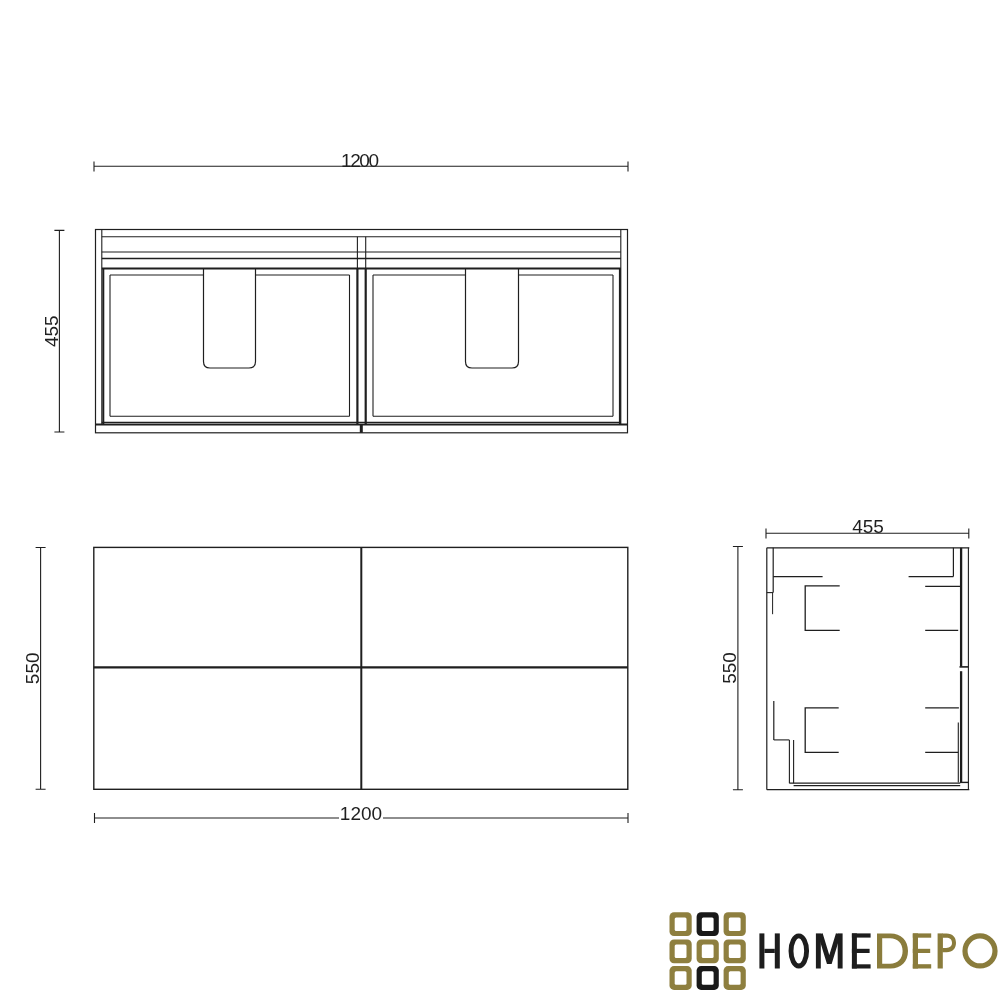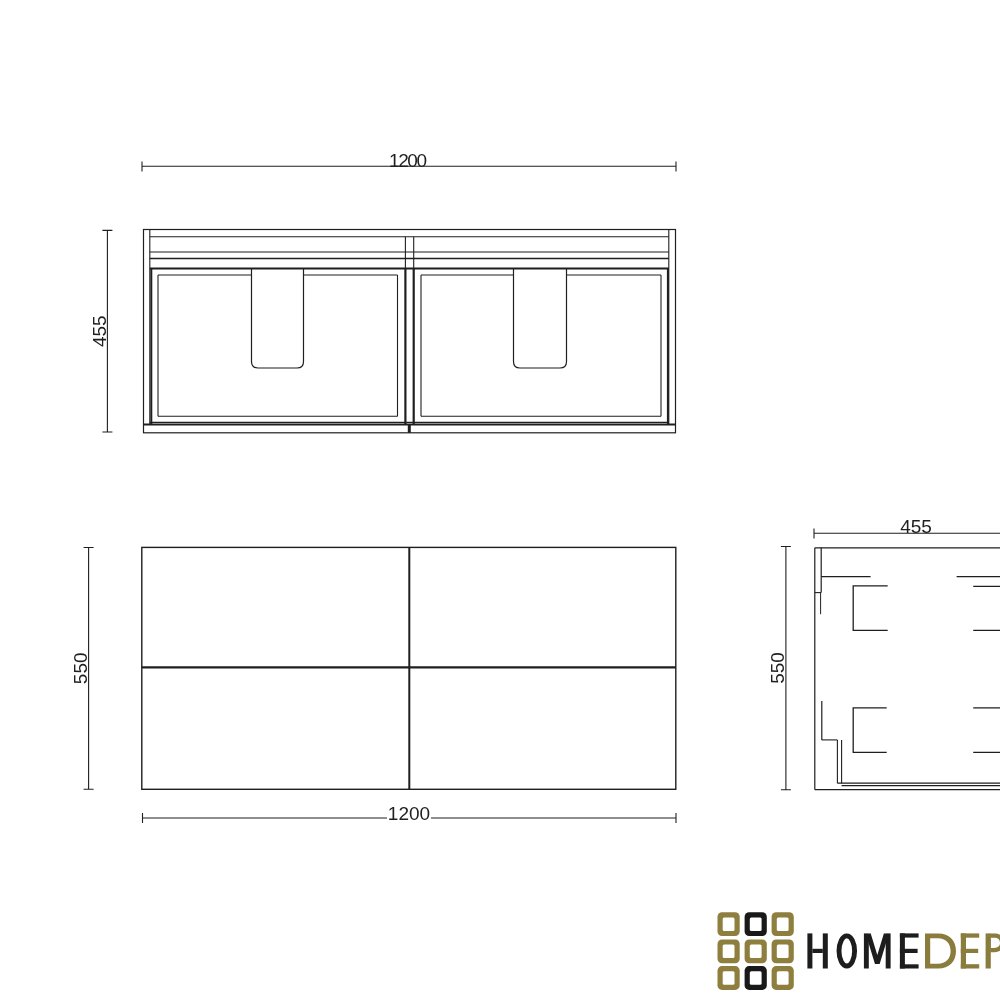--- a/index.html
+++ b/index.html
@@ -1,16 +1,16 @@
 <!DOCTYPE html>
 <html><head>
 <meta charset="utf-8">
 <style>
   html,body{margin:0;padding:0;background:#ffffff;}
-  .page{width:932px;height:1000px;position:relative;background:#ffffff;font-family:"Liberation Sans",sans-serif;margin-left:48px;}
+  .page{width:932px;height:1000px;position:relative;background:#ffffff;font-family:"Liberation Sans",sans-serif;}
   svg{display:block;}
   text{font-family:"Liberation Sans",sans-serif;fill:#1f1f1f;}
 </style>
 </head>
 <body>
 <div class="page">
 <svg width="1000" height="1000" viewBox="0 0 1000 1000">
 
   <rect x="0" y="0" width="1000" height="1000" fill="#ffffff"></rect>
 

